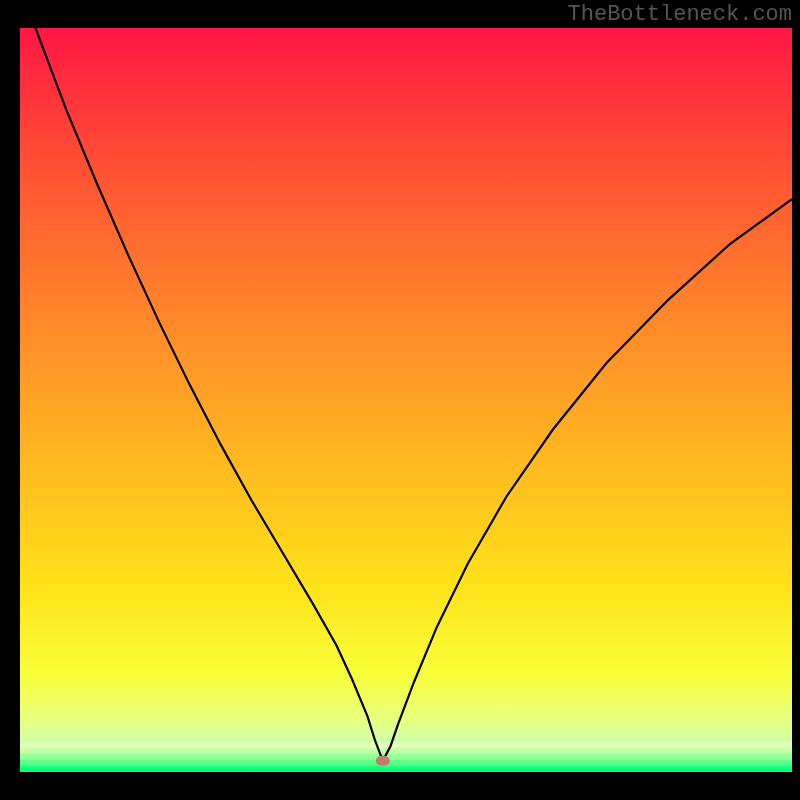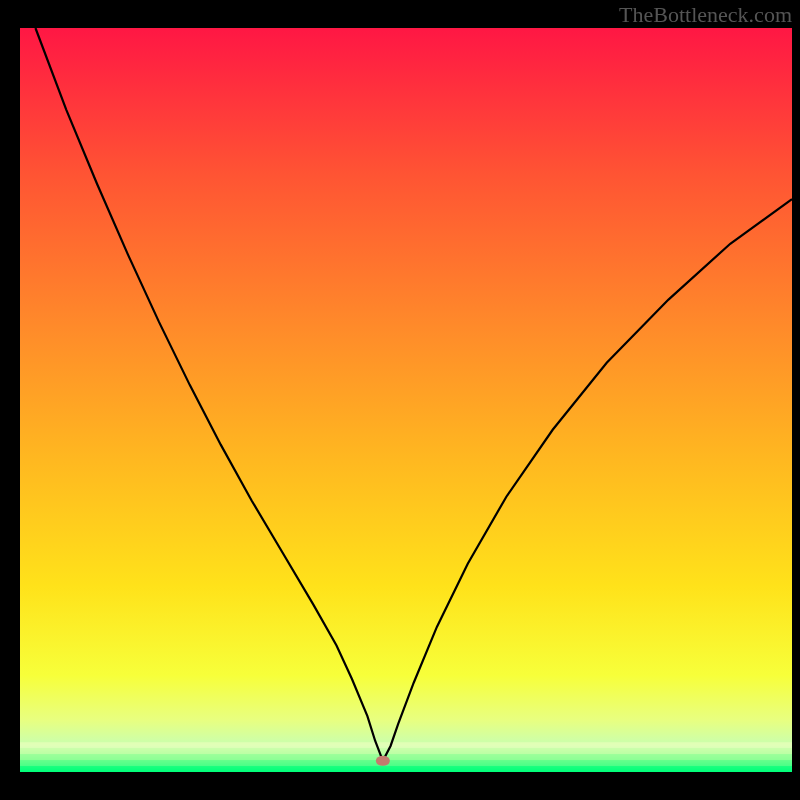--- a/index.html
+++ b/index.html
@@ -16,21 +16,21 @@
     width: 800px;
     height: 800px;
   }
   .watermark {
     position: absolute;
     top: 2px;
     right: 8px;
     color: #555;
     font-size: 22px;
     font-weight: normal;
-    font-family: Liberation Serif, serif;
+    font-family: Liberation Mono, monospace;
     z-index: 10;
   }
   svg {
     display: block;
   }
 </style>
 </head>
 <body>
 
 <div class="frame">

